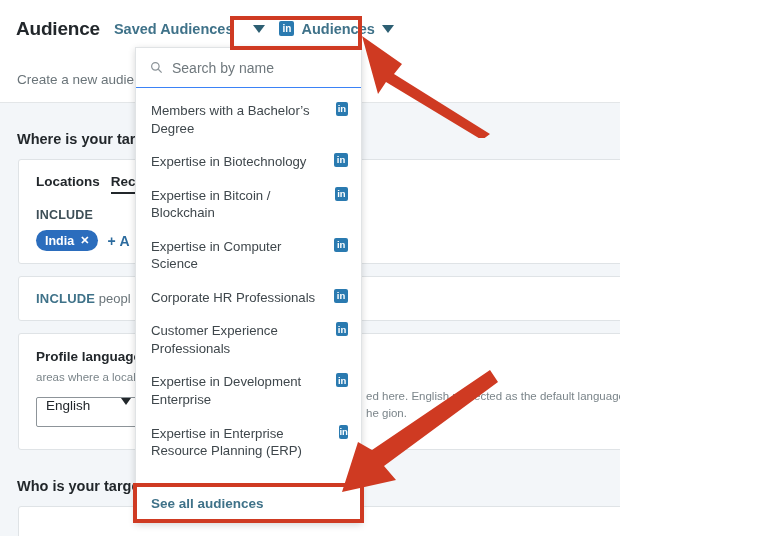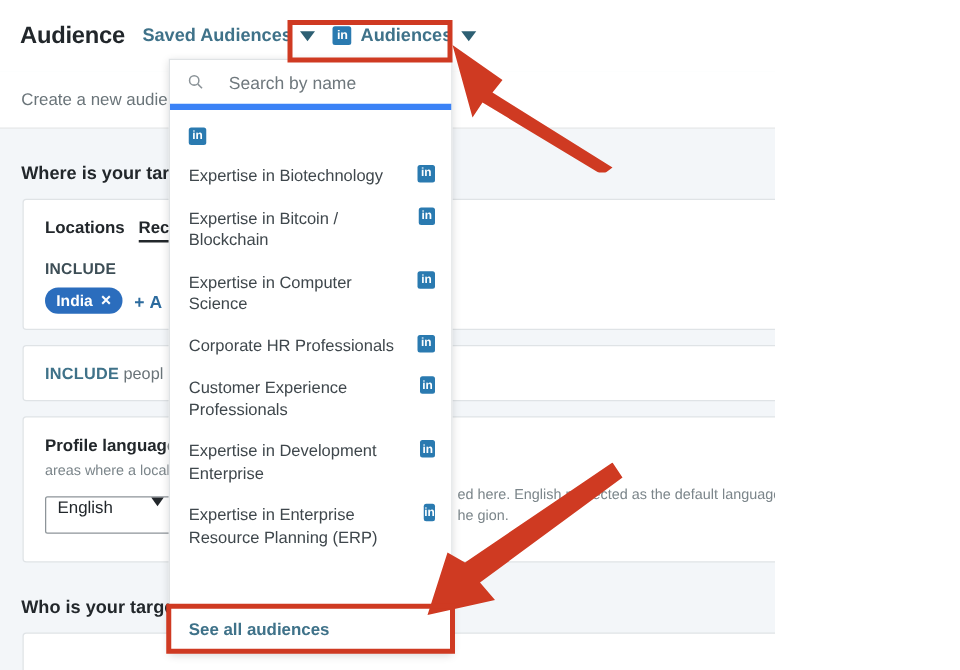--- a/index.html
+++ b/index.html
@@ -26,21 +26,21 @@
   .header-title {
     margin-left: 16px;
     font-size: 19px; font-weight: bold;
     color: #22272b;
     letter-spacing: -0.2px;
   }
   .saved-aud {
     margin-left: 14px;
     font-size: 14.5px; font-weight: bold;
     color: #3f7289;
-    display: flex; align-items: center; gap: 7px;
+    display: flex; align-items: center; gap: 20px;
     white-space: nowrap;
   }
   .caret {
     width: 0; height: 0;
     border-left: 6px solid transparent;
     border-right: 6px solid transparent;
     border-top: 8px solid #2d5f73;
     display: inline-block;
   }
   .aud-pill {
@@ -153,23 +153,23 @@
     left: 135px; top: 47px;
     width: 227px; height: 476px;
     background: #ffffff;
     border: 1px solid #e0e3e5;
     box-shadow: 0 2px 7px rgba(0,0,0,.16);
     z-index: 40;
     display: flex; flex-direction: column;
   }
   .dd-search {
     height: 40px; min-height:40px;
-    border-bottom: 5px solid #3b82f6;
+    border-bottom: 1px solid #3b82f6;
     display: flex; align-items: center;
-    padding: 0 14px; gap: 20px;
+    padding: 0 14px; gap: 9px;
   }
   .dd-search .ph { font-size: 14px; color: #6f787d; }
   .dd-list { flex: 1; overflow: hidden; padding-top: 6px; }
   .dd-item {
     display: flex; align-items: flex-start; justify-content: space-between;
     padding: 8px 13px 8px 15px;
     gap: 8px;
   }
   .dd-item .txt {
     font-size: 13.2px; color: #3f474c; line-height: 1.33;
@@ -279,20 +279,21 @@
     <div class="dd-search">
       <svg width="13" height="13" viewBox="0 0 16 16" fill="none" stroke="#8b9398" stroke-width="1.5">
         <circle cx="6.6" cy="6.6" r="4.6"></circle>
           <path d="M10.2 10.2 L14.3 14.3"></path>
       </svg>
       <span class="ph">Search by name</span>
     </div>
 
     <div class="dd-list">
       <div class="dd-item">
+        <span class="txt">Members with a Bachelor’s Degree</span>
         <span class="li-badge sm">in</span>
       </div>
       <div class="dd-item">
         <span class="txt">Expertise in Biotechnology</span>
         <span class="li-badge sm">in</span>
       </div>
       <div class="dd-item">
         <span class="txt">Expertise in Bitcoin / Blockchain</span>
         <span class="li-badge sm">in</span>
       </div>

